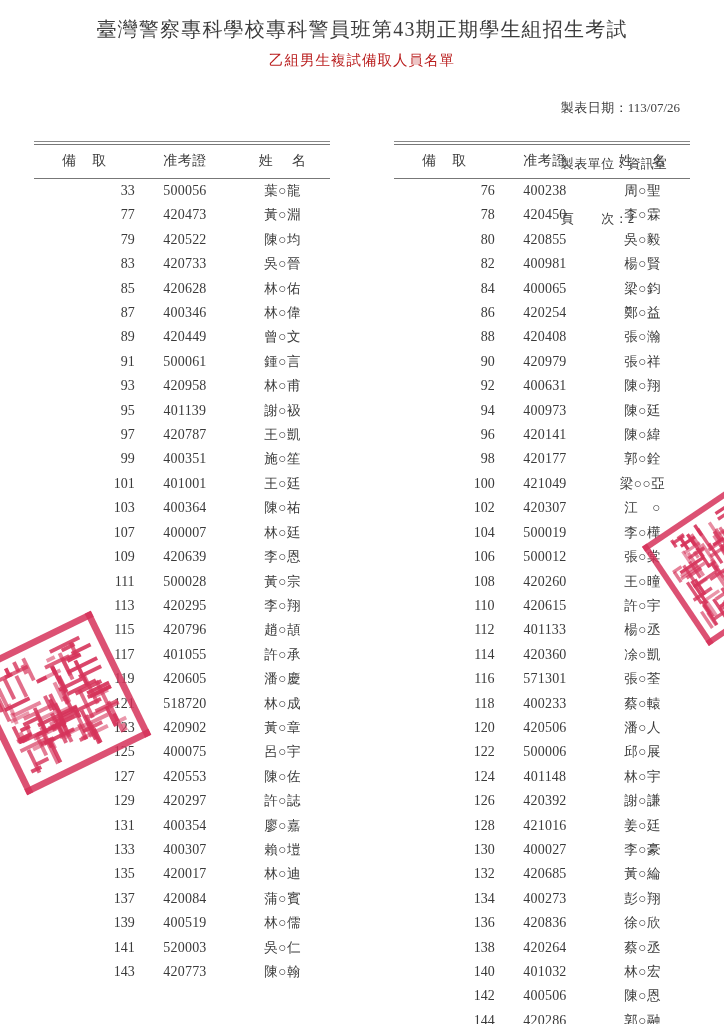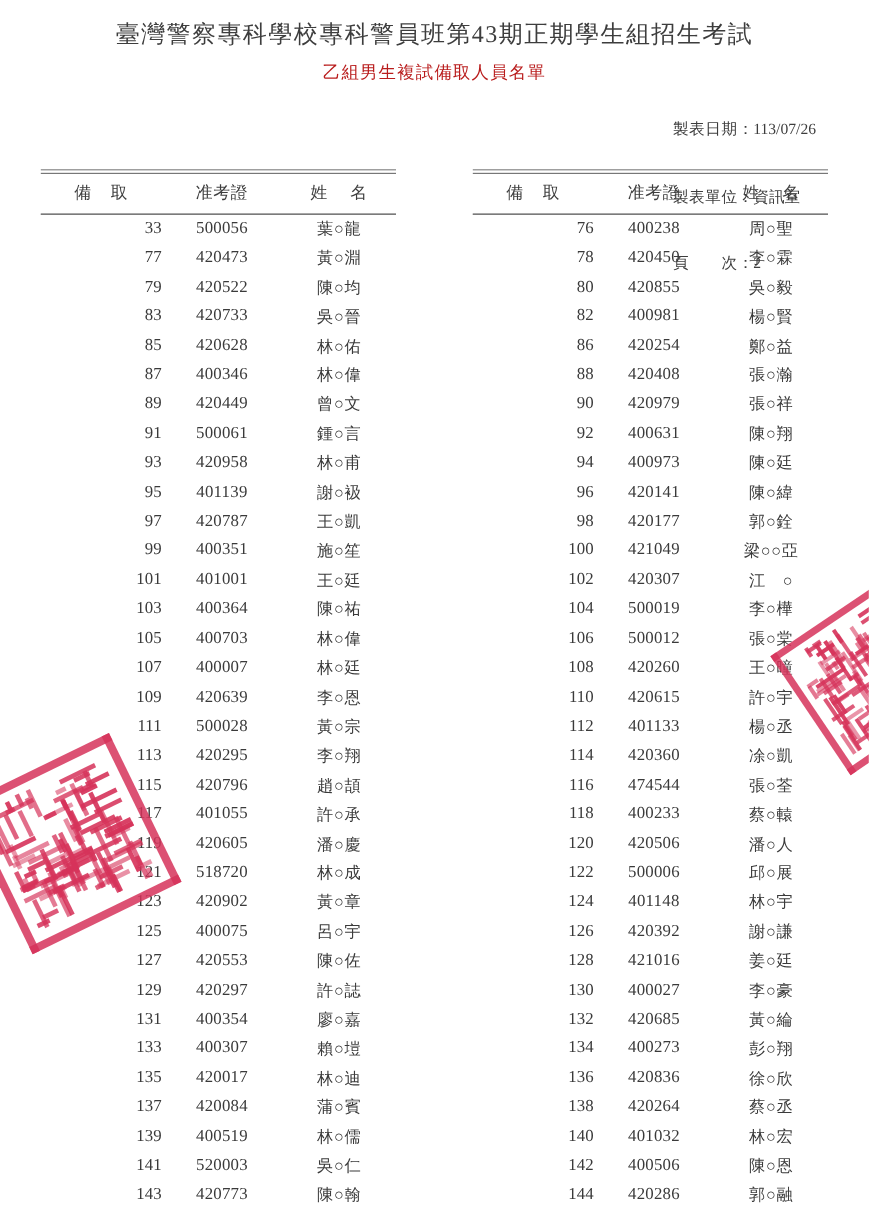--- a/index.html
+++ b/index.html
@@ -258,25 +258,20 @@
               <td class="c-rank">101</td>
               <td class="c-id">401001</td>
               <td class="c-name">王○廷</td>
             </tr>
             <tr>
               <td class="c-rank">103</td>
               <td class="c-id">400364</td>
               <td class="c-name">陳○祐</td>
             </tr>
             <tr>
-              <td class="c-rank">105</td>
-              <td class="c-id">400703</td>
-              <td class="c-name">林○偉</td>
-            </tr>
-            <tr>
               <td class="c-rank">107</td>
               <td class="c-id">400007</td>
               <td class="c-name">林○廷</td>
             </tr>
             <tr>
               <td class="c-rank">109</td>
               <td class="c-id">420639</td>
               <td class="c-name">李○恩</td>
             </tr>
             <tr>
@@ -393,20 +388,25 @@
               <td class="c-rank">80</td>
               <td class="c-id">420855</td>
               <td class="c-name">吳○毅</td>
             </tr>
             <tr>
               <td class="c-rank">82</td>
               <td class="c-id">400981</td>
               <td class="c-name">楊○賢</td>
             </tr>
             <tr>
+              <td class="c-rank">84</td>
+              <td class="c-id">400065</td>
+              <td class="c-name">梁○鈞</td>
+            </tr>
+            <tr>
               <td class="c-rank">86</td>
               <td class="c-id">420254</td>
               <td class="c-name">鄭○益</td>
             </tr>
             <tr>
               <td class="c-rank">88</td>
               <td class="c-id">420408</td>
               <td class="c-name">張○瀚</td>
             </tr>
             <tr>
@@ -469,21 +469,21 @@
               <td class="c-id">401133</td>
               <td class="c-name">楊○丞</td>
             </tr>
             <tr>
               <td class="c-rank">114</td>
               <td class="c-id">420360</td>
               <td class="c-name">凃○凱</td>
             </tr>
             <tr>
               <td class="c-rank">116</td>
-              <td class="c-id">474544</td>
+              <td class="c-id">571301</td>
               <td class="c-name">張○荃</td>
             </tr>
             <tr>
               <td class="c-rank">118</td>
               <td class="c-id">400233</td>
               <td class="c-name">蔡○轅</td>
             </tr>
             <tr>
               <td class="c-rank">120</td>
               <td class="c-id">420506</td>

